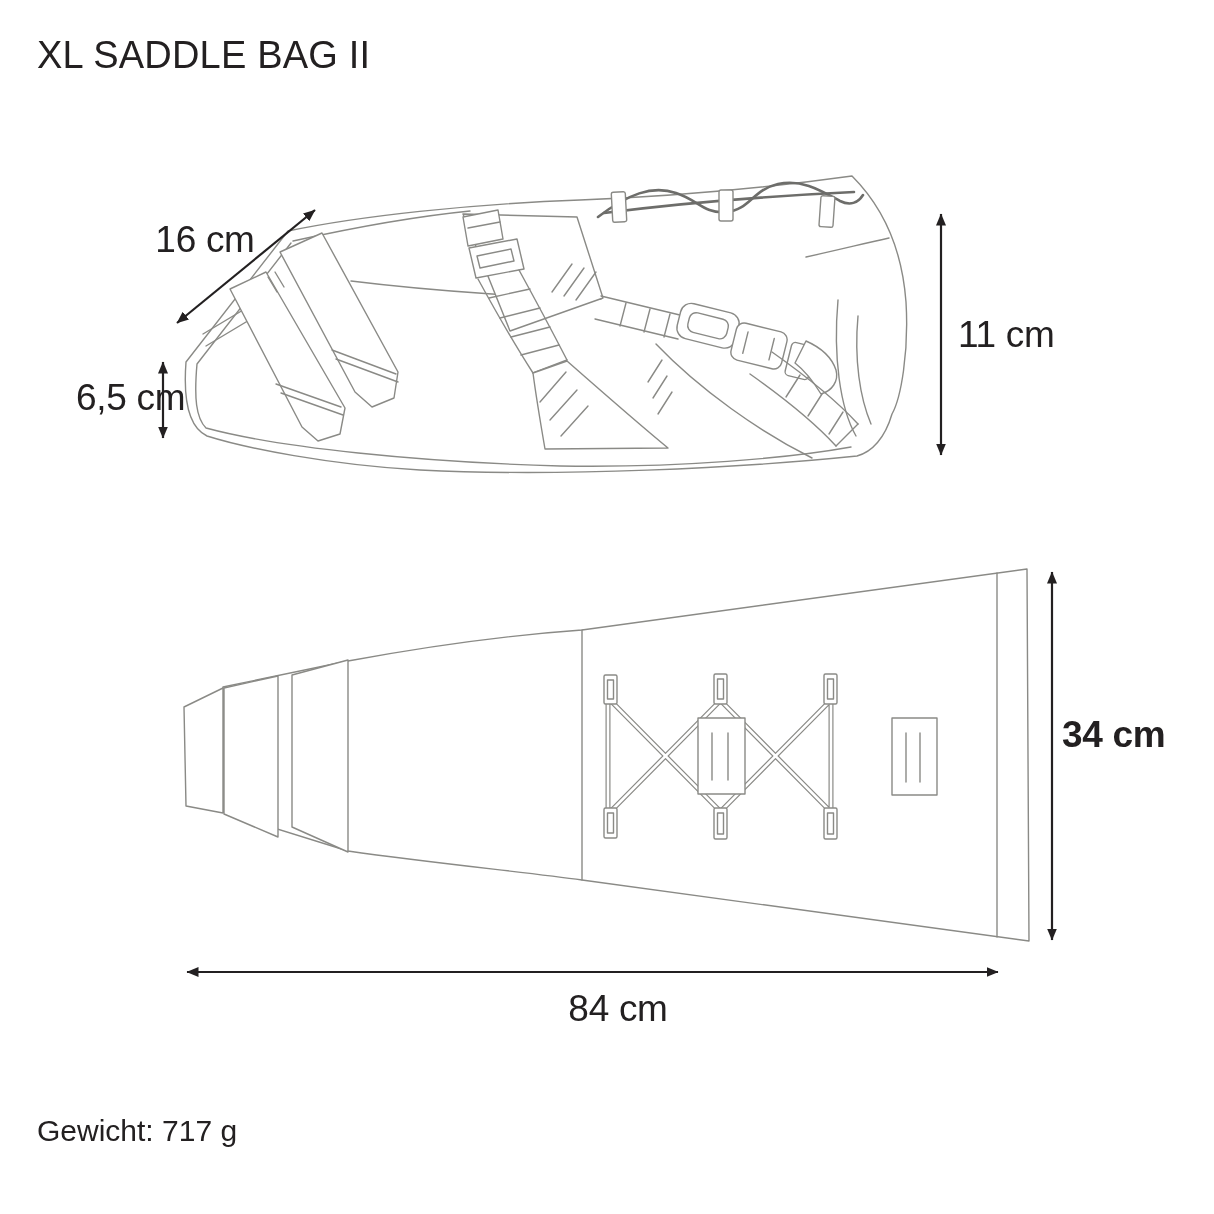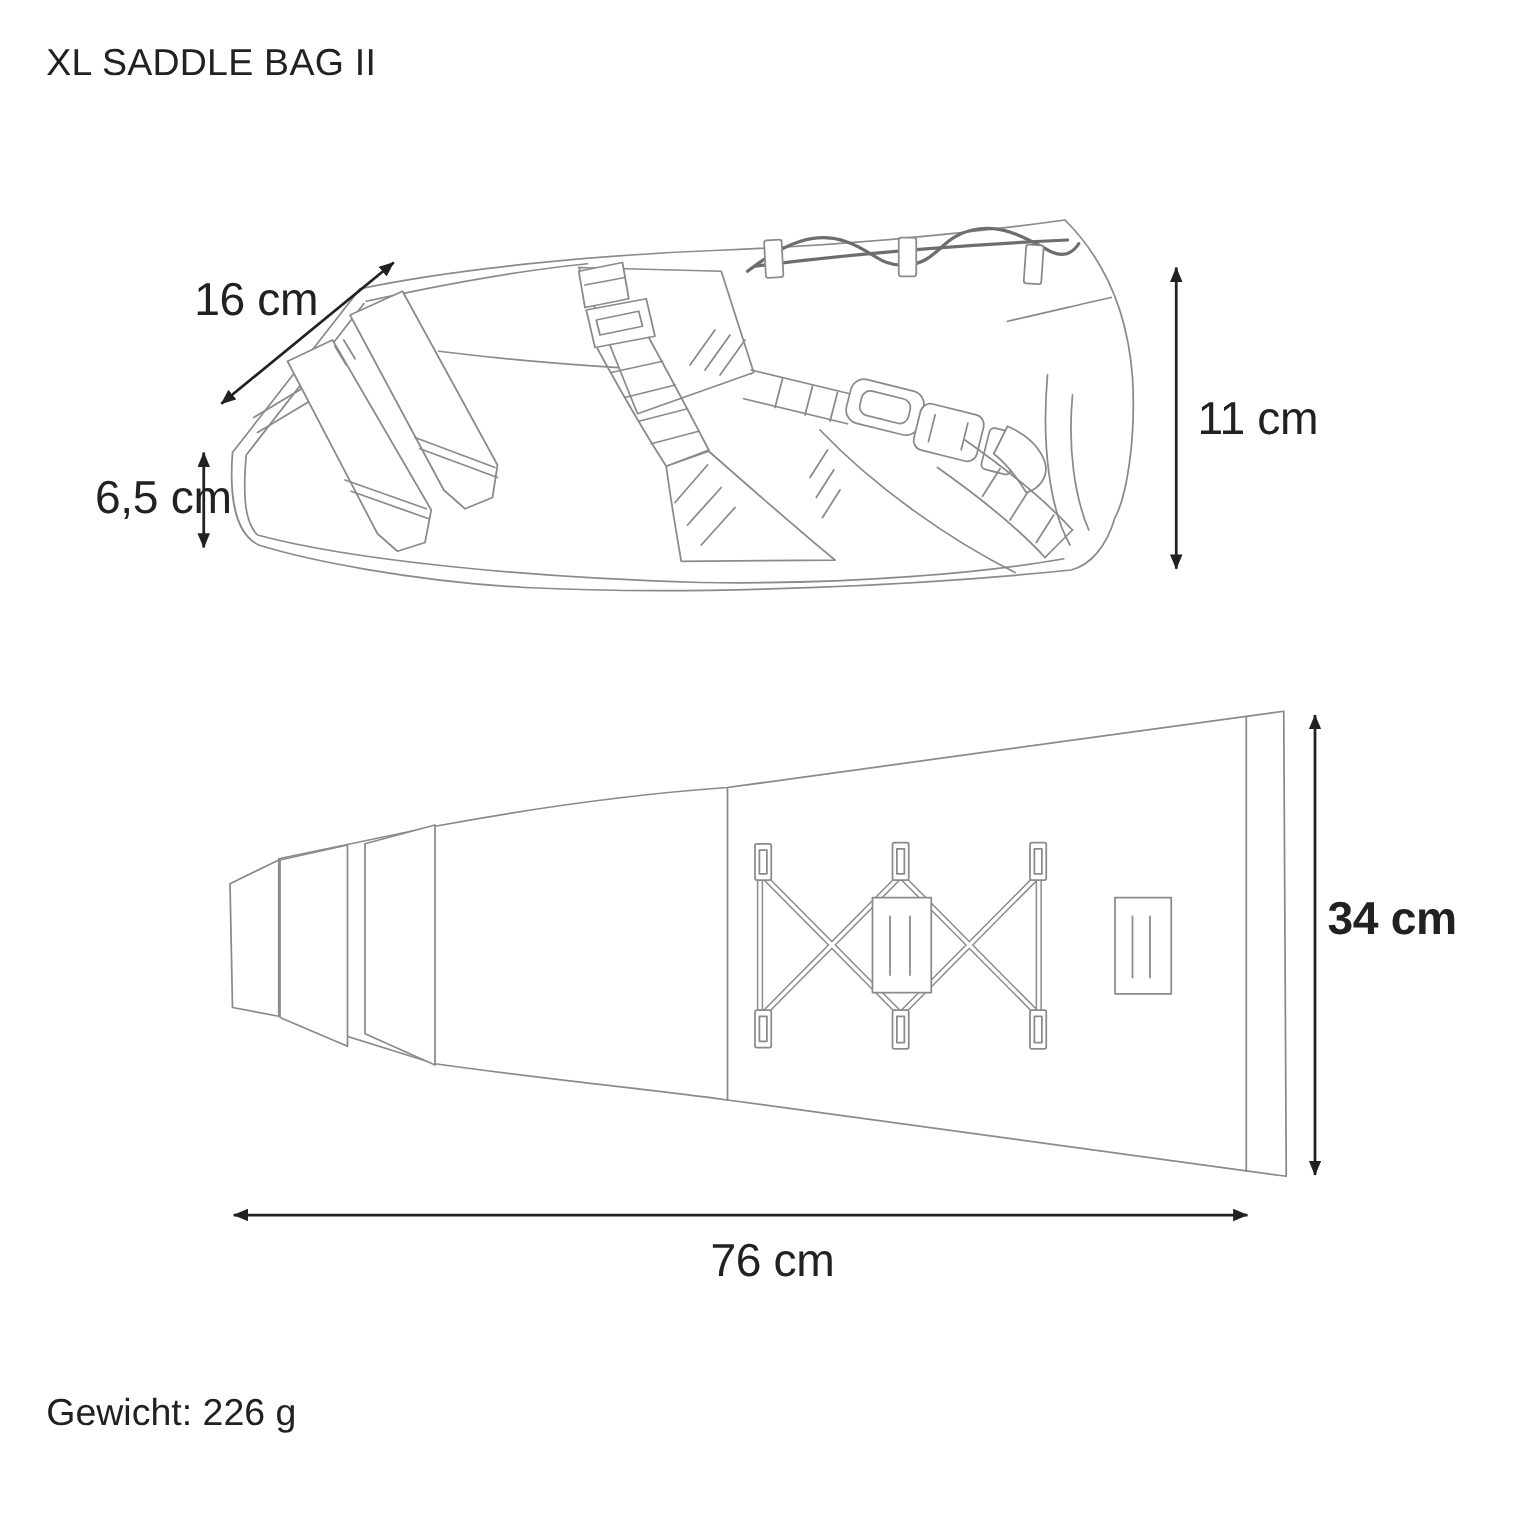--- a/index.html
+++ b/index.html
@@ -4,21 +4,21 @@
 <style>
   html,body{margin:0;padding:0;background:#fff;}
   .canvas{
     position:relative;width:1214px;height:1214px;overflow:hidden;
     background:var(--background,#ffffff);
     font-family:"Liberation Sans",sans-serif;
     color:var(--annotation,#232021);
   }
   .canvas svg{position:absolute;left:0;top:0;}
   .lbl{position:absolute;line-height:1;white-space:nowrap;}
-  .title{left:37px;top:36px;font-size:30px;letter-spacing:.2px;}
+  .title{left:37px;top:36px;font-size:38px;letter-spacing:.2px;}
   .dim{font-size:37px;letter-spacing:-.3px;}
   .d16{left:148px;top:221px;width:114px;text-align:center;}
   .d65{left:76px;top:379px;width:110px;text-align:left;}
   .d15{left:958px;top:316px;}
   .d34{left:1062px;top:716px;font-weight:bold;}
   .d51{left:553px;top:990px;width:130px;text-align:center;}
   .weight{left:37px;top:1116px;font-size:30px;}
   
   .ln{fill:none;stroke:var(--line,#8a8a86);stroke-width:1.4;stroke-linejoin:round;stroke-linecap:round;}
   .fw{fill:#fff;stroke:var(--line,#8a8a86);stroke-width:1.4;stroke-linejoin:round;}
@@ -182,15 +182,15 @@
       <line class="dimline" x1="1052" y1="572" x2="1052" y2="940" marker-start="url(#arrow)" marker-end="url(#arrow)"></line>
       <line class="dimline" x1="187" y1="972" x2="998" y2="972" marker-start="url(#arrow)" marker-end="url(#arrow)"></line>
     </g>
   </svg>
 
   <div class="lbl title">XL SADDLE BAG II</div>
   <div class="lbl dim d16">16 cm</div>
   <div class="lbl dim d65">6,5 cm</div>
   <div class="lbl dim d15">11 cm</div>
   <div class="lbl dim d34">34 cm</div>
-  <div class="lbl dim d51">76 cm</div>
-  <div class="lbl weight">Gewicht: 226 g</div>
+  <div class="lbl dim d51">84 cm</div>
+  <div class="lbl weight">Gewicht: 717 g</div>
 </div>
 
 </body></html>

